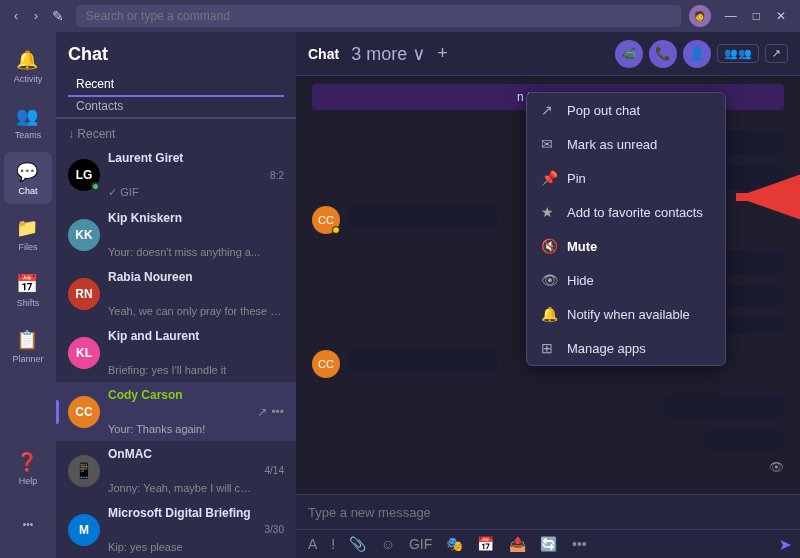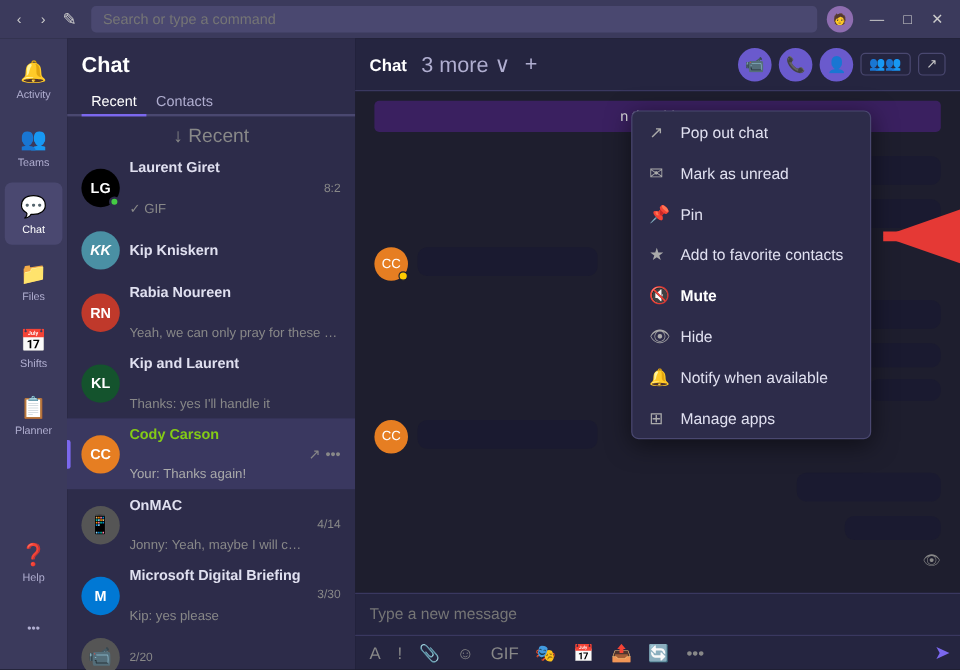--- a/index.html
+++ b/index.html
@@ -75,28 +75,29 @@
       display: flex;
       align-items: center;
       justify-content: space-between;
     }
     .chat-panel-title { font-size: 18px; font-weight: 700; color: #fff; }
     .chat-tabs {
       display: flex;
       gap: 0;
       padding: 0 12px;
       border-bottom: 2px solid #4a4870;
+      flex-direction: column;
     }
     .chat-tab {
       font-size: 12px; padding: 4px 8px; cursor: pointer; color: #b0aed0;
       border-bottom: 2px solid transparent; margin-bottom: -2px;
     }
     .chat-tab.active { color: #fff; border-bottom-color: #7b68ee; }
     .chat-section-label {
-      font-size: 16px; color: #888; padding: 8px 12px 4px; text-transform: none; text-align: center;
+      font-size: 12px; color: #888; padding: 8px 12px 4px; text-transform: none;
     }
     .chat-list { flex: 1; overflow-y: auto; }
     .chat-item {
       display: flex; align-items: center; padding: 6px 12px;
       cursor: pointer; gap: 8px;
     }
     .chat-avatar {
       width: 32px; height: 32px; border-radius: 50%; background: #6a5acd;
       display: flex; align-items: center; justify-content: center;
       font-size: 12px; font-weight: 700; flex-shrink: 0; position: relative;
@@ -280,39 +281,40 @@
       <div class="chat-item">
         <div class="chat-avatar" style="background:#000000;">LG<div class="status-dot"></div></div>
         <div class="chat-item-info">
           <div class="chat-item-name">Laurent Giret</div>
           <div class="chat-item-preview">✓ GIF</div>
         </div>
         <div class="chat-item-meta">8:2</div>
       </div>
 
       <div class="chat-item">
-        <div class="chat-avatar" style="background:#4a90a4;font-style:italic;">KK</div>
+        <div class="chat-avatar" style="background:#4a90a4;">KK</div>
         <div class="chat-item-info">
           <div class="chat-item-name">Kip Kniskern</div>
+          <div class="chat-item-preview">Your: doesn't miss anything a...</div>
         </div>
       </div>
 
       <div class="chat-item">
         <div class="chat-avatar" style="background:#c0392b;">RN</div>
         <div class="chat-item-info">
           <div class="chat-item-name">Rabia Noureen</div>
           <div class="chat-item-preview">Yeah, we can only pray for these s...</div>
         </div>
       </div>
 
       <div class="chat-item">
-        <div class="chat-avatar" style="background:#14532d;">KL</div>
+        <div class="chat-avatar" style="background:#ec4899;">KL</div>
         <div class="chat-item-info">
           <div class="chat-item-name">Kip and Laurent</div>
-          <div class="chat-item-preview">Thanks: yes I'll handle it</div>
+          <div class="chat-item-preview">Briefing: yes I'll handle it</div>
         </div>
       </div>
 
       <div class="chat-item active-indicator" style="background:#3a3860;padding:6px 12px;cursor:pointer;display:flex;align-items:center;gap:8px;">
         <div class="chat-avatar" style="background:#e67e22;">CC</div>
         <div class="chat-item-info">
           <div class="chat-item-name" style="color:#84cc16;">Cody Carson</div>
           <div class="chat-item-preview" style="color:#aaa;">Your: Thanks again!</div>
         </div>
         <div class="chat-item-actions">

